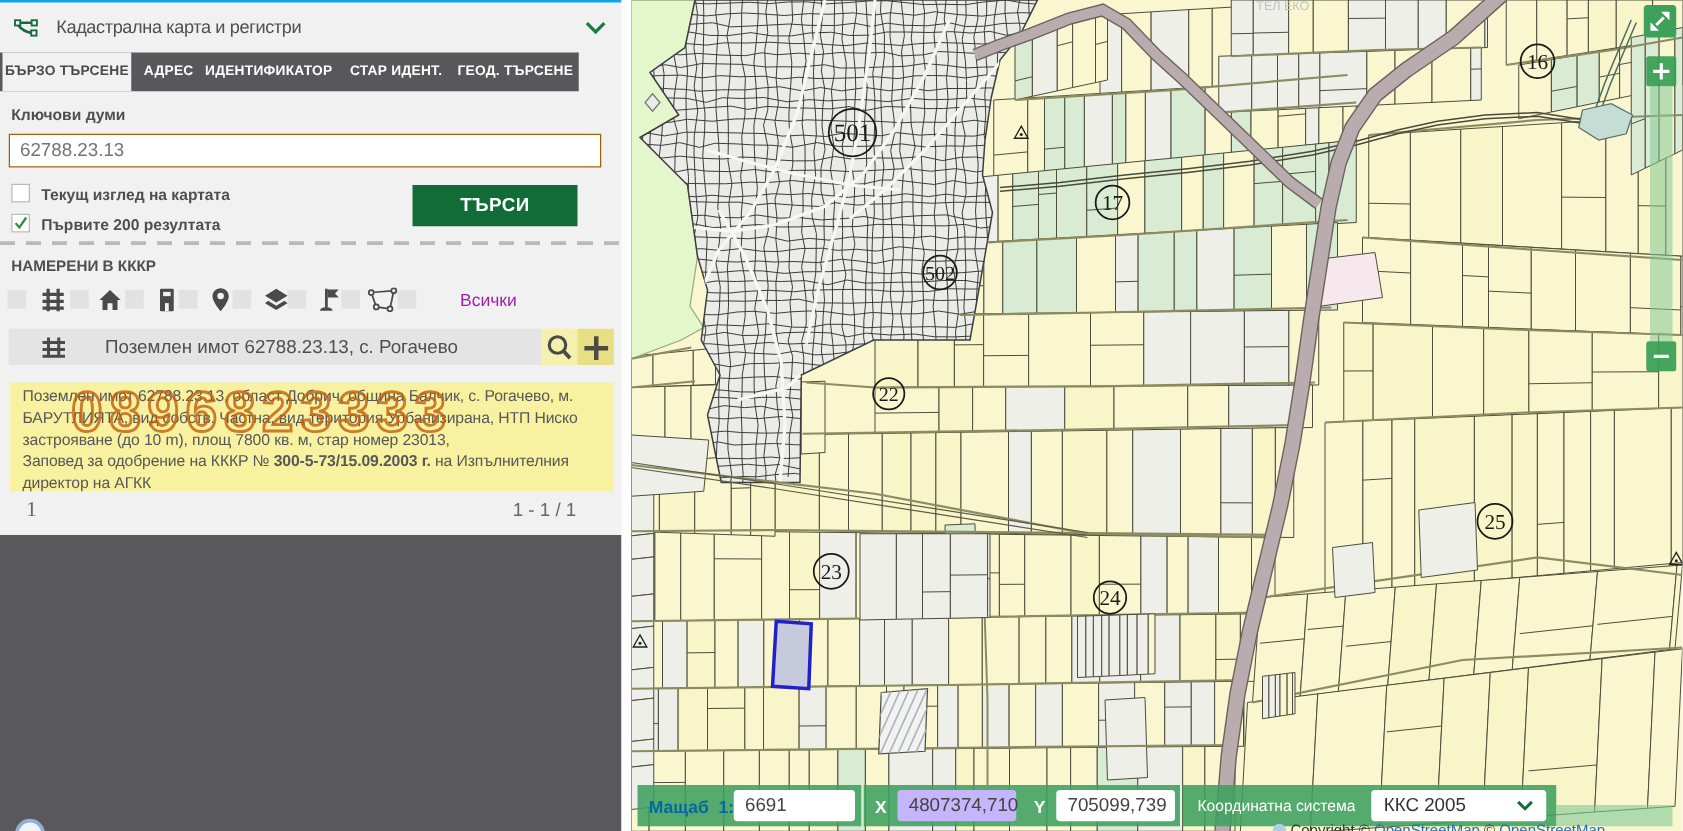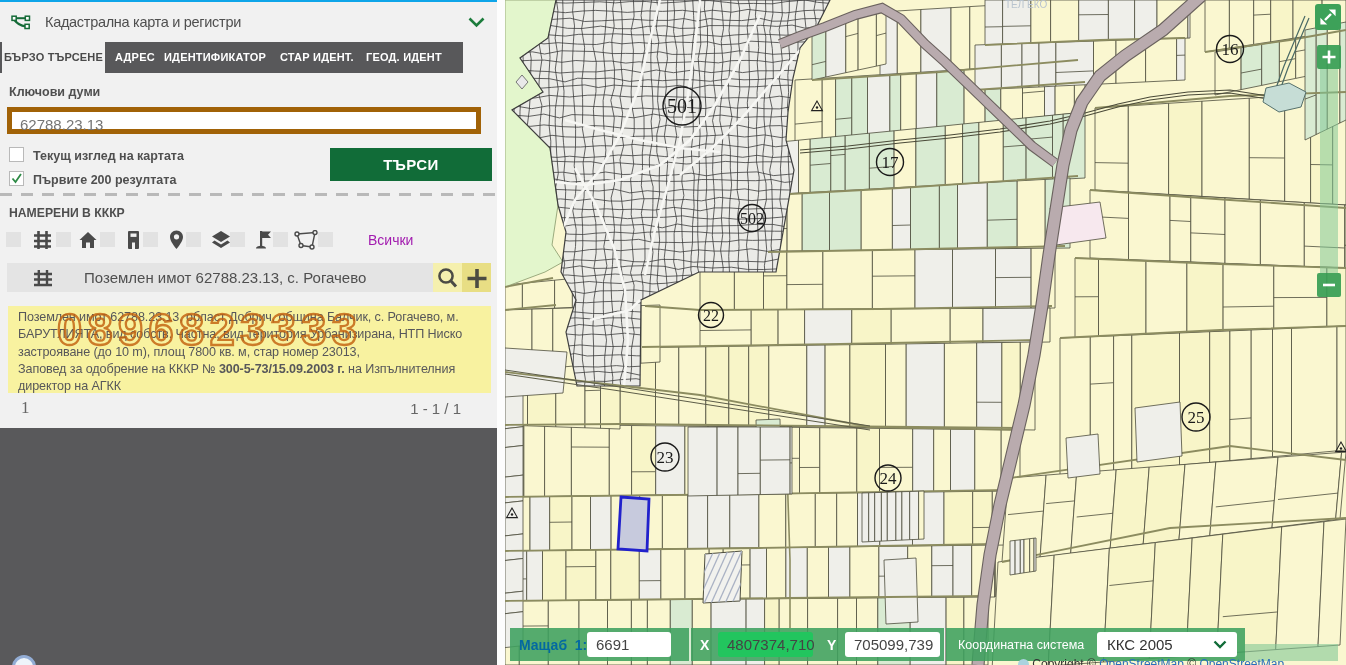--- a/index.html
+++ b/index.html
@@ -15,24 +15,24 @@
   #hdr { position:absolute; left:0; top:0; width:497px; height:41px;
     background:#f1f1f1; border-top:2px solid #0ea5e9; }
   #hdr .ttl { position:absolute; left:45px; top:12px; font-size:14.5px; letter-spacing:-0.3px; color:#4f4f4f; }
   #tabs { position:absolute; left:0; top:42px; width:463px; height:31px; background:#58585a; }
   .tab { position:absolute; top:0; height:31px; line-height:31px; color:#fff;
     font-size:11px; font-weight:bold; letter-spacing:.2px; white-space:nowrap; }
   #tab0 { left:2px; width:103px; font-size:11px; background:#f1f1f1; color:#4a4a4a; text-align:center; }
 
   .lbl { position:absolute; font-weight:bold; color:#4f4f4f; font-size:12.5px; }
   #kw-in { position:absolute; left:7px; top:107px; width:474px; height:27px;
-    background:#fff; border:5px solid #a16207; font-size:15px; color:#757575;
+    background:#fff; border:1px solid #a16207; font-size:15px; color:#757575;
     line-height:25px; padding-left:8px; }
   .cb { position:absolute; width:15px; height:15px; background:#fff; border:1px solid #b9b9b9; }
-  #btn { position:absolute; left:330px; top:148px; width:162px; height:33px;
+  #btn { position:absolute; left:330px; top:148px; width:132px; height:33px;
     background:#116c38; color:#fff; font-weight:bold; font-size:15px;
     text-align:center; line-height:33px; letter-spacing:.4px; }
   #dash { position:absolute; left:0px; top:193px; width:497px; height:3px;
     background:repeating-linear-gradient(90deg,#b9b9b9 0,#b9b9b9 12px,transparent 12px,transparent 21px); }
 
   .sq { position:absolute; top:232px; width:15px; height:15px; background:#e2e2e2; }
   #res-row { position:absolute; left:7px; top:263px; width:426px; height:29px; background:#e4e4e4; }
   #res-plus { position:absolute; left:462px; top:263px; width:29px; height:29px; background:#e8de84; }
   #res-txt { position:absolute; left:84px; top:269px; font-size:15px; color:#4f4f4f;text-align:center; }
   #ybox { position:absolute; left:8px; top:306px; width:483px; height:87px; background:#f8f2a0; }
@@ -641,21 +641,21 @@
       <div class="ttl">Кадастрална карта и регистри</div>
       <svg style="position:absolute;left:468px;top:15px" width="17" height="11" viewBox="0 0 17 11">
         <polyline points="1.5,1.5 8.5,8.5 15.5,1.5" fill="none" stroke="#1c7c3c" stroke-width="2.6"></polyline>
       </svg>
     </div>
     <div id="tabs">
       <div class="tab" id="tab0">БЪРЗО ТЪРСЕНЕ</div>
       <div class="tab" style="left:115px">АДРЕС</div>
       <div class="tab" style="left:164px">ИДЕНТИФИКАТОР</div>
       <div class="tab" style="left:280px">СТАР ИДЕНТ.</div>
-      <div class="tab" style="left:366px">ГЕОД. ИДЕНТ</div>
+      <div class="tab" style="left:366px">ГЕОД. ТЪРСЕНЕ</div>
     </div>
     <div class="lbl" style="left:9px; top:85px;">Ключови думи</div>
     <div id="kw-in">62788.23.13</div>
     <div class="cb" style="left:9px; top:147px;"></div>
     <div class="lbl" style="left:33px; top:149px;">Текущ изглед на картата</div>
     <div class="cb" style="left:9px; top:171px;">
       <svg width="14" height="13" viewBox="0 0 14 13" style="position:absolute;left:0;top:0">
         <polyline points="2.5,6.5 5.5,10 11,2" fill="none" stroke="#2e8b46" stroke-width="1.8"></polyline>
       </svg>
     </div>
@@ -756,25 +756,25 @@
   </div>
   <div style="position:absolute;left:1320px;top:69px;width:18px;height:204px;background:rgba(130,200,150,.55);z-index:5"></div>
   <div style="position:absolute;left:1317px;top:273px;width:24px;height:24px;background:rgba(56,158,85,.93);border-radius:2px;z-index:5">
     <svg width="24" height="24" viewBox="0 0 24 24">
       <path d="M6 12 H18" stroke="#fff" stroke-width="2.6" fill="none"></path>
     </svg>
   </div>
 
   <div style="position:absolute;left:510px;top:628px;width:179px;height:33px;background:rgba(62,160,95,.88);z-index:5">
     <div style="position:absolute;left:9px;top:9px;color:#0369a1;font-weight:bold;font-size:14px">Мащаб&nbsp; 1:</div>
-    <div style="position:absolute;left:77px;top:4px;width:84px;height:25px;background:#fff;border-radius:3px;font-size:15px;color:#444;line-height:25px;padding-left:9px">6691</div>
+    <div style="position:absolute;left:77px;top:4px;width:97px;height:25px;background:#fff;border-radius:3px;font-size:15px;color:#444;line-height:25px;padding-left:9px">6691</div>
   </div>
   <div style="position:absolute;left:691px;top:628px;width:253px;height:33px;background:rgba(62,160,95,.88);z-index:5">
     <div style="position:absolute;left:9px;top:9px;color:#fff;font-weight:bold;font-size:14px">X</div>
-    <div style="position:absolute;left:27px;top:4px;width:95px;height:25px;background:#22c55e;border-radius:3px;font-size:15px;color:#444;line-height:25px;padding-left:9px">4807374,710</div>
+    <div style="position:absolute;left:27px;top:4px;width:95px;height:25px;background:#c4b5fd;border-radius:3px;font-size:15px;color:#444;line-height:25px;padding-left:9px">4807374,710</div>
     <div style="position:absolute;left:136px;top:9px;color:#fff;font-weight:bold;font-size:14px">Y</div>
     <div style="position:absolute;left:154px;top:4px;width:95px;height:25px;background:#fff;border-radius:3px;font-size:15px;color:#444;line-height:25px;padding-left:9px">705099,739</div>
   </div>
   <div style="position:absolute;left:946px;top:628px;width:299px;height:33px;background:rgba(62,160,95,.88);z-index:5">
     <div style="position:absolute;left:12px;top:10px;color:#fff;font-weight:normal;font-size:12.5px">Координатна система</div>
     <div style="position:absolute;left:151px;top:4px;width:140px;height:25px;background:#fff;border-radius:3px;font-size:15px;color:#333;line-height:25px;padding-left:10px">ККС 2005
       <svg style="position:absolute;right:10px;top:8px" width="14" height="9" viewBox="0 0 14 9">
         <polyline points="1.5,1.5 7,7 12.5,1.5" fill="none" stroke="#116c38" stroke-width="2.4"></polyline>
       </svg>
     </div>

